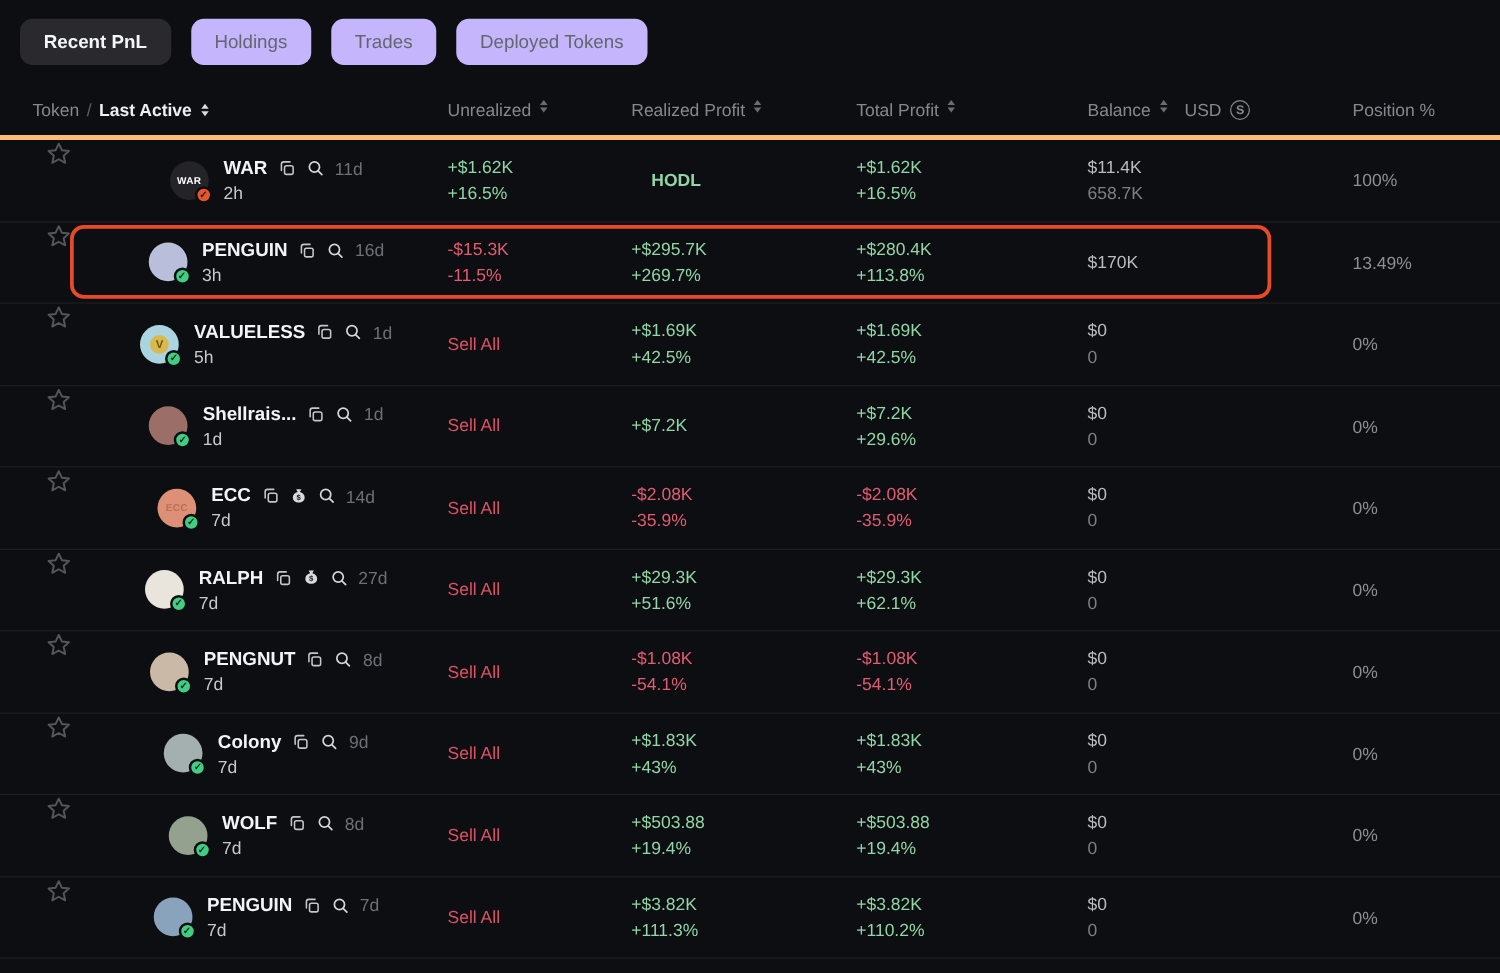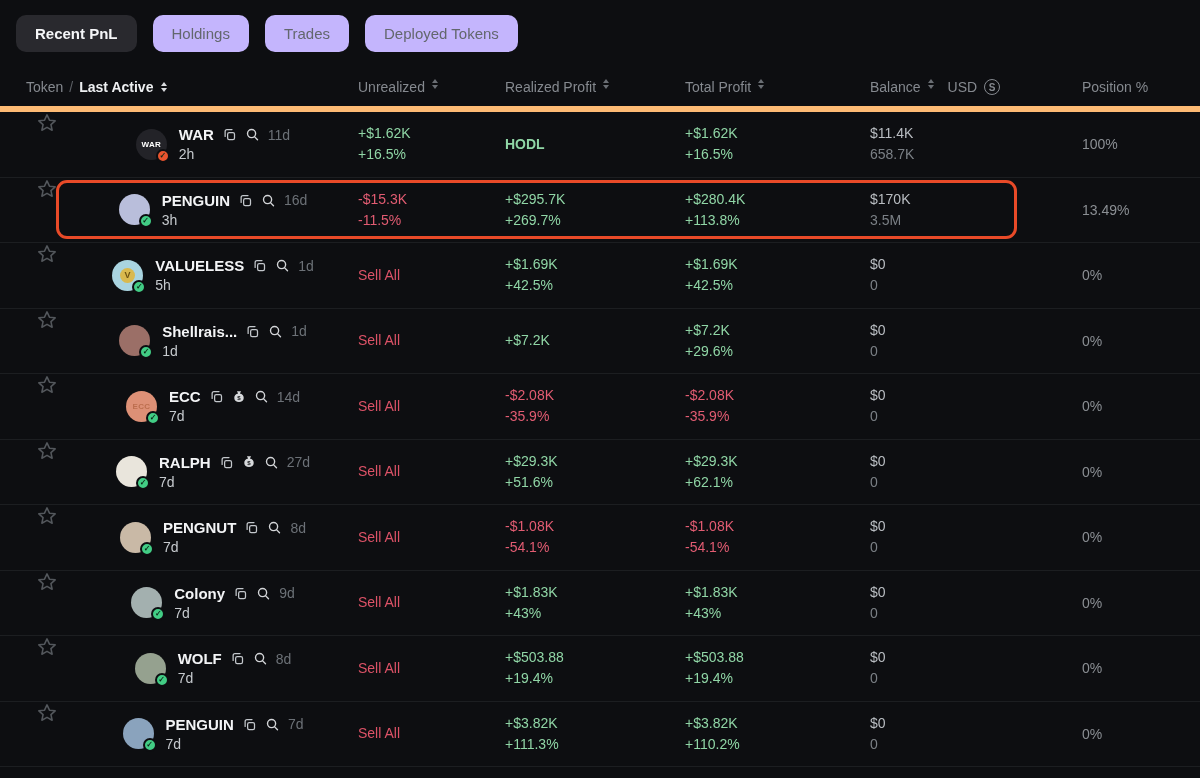--- a/index.html
+++ b/index.html
@@ -21,21 +21,21 @@
 
   
   .grid-cols {
     display:grid;
     grid-template-columns:42px 290px 147px 180px 185px 212px 1fr;
     padding-left:26px;
   }
   .thead {
     margin-top:16px; height:44px; align-items:center;
     color:#85898f; font-size:14px;
-    border-bottom:6px solid #fdba74;
+    border-bottom:4px solid #fdba74;
   }
   .h-token { grid-column:1 / 3; display:flex; align-items:center; gap:6px; }
   .h-cell  { display:flex; align-items:flex-start; gap:5px; cursor:pointer; }
   .h-strong { color:#edeff1; font-weight:700; }
   .sep { color:#5c6066; }
 
   .sort { display:inline-flex; flex-direction:column; gap:2px; margin-left:2px; }
   .sort i { display:block; width:0; height:0; border-left:3.5px solid transparent; border-right:3.5px solid transparent; }
   .sort .up   { border-bottom:4px solid #6a6e74; }
   .sort .down { border-top:4px solid #6a6e74; }
@@ -70,21 +70,21 @@
   .name-block { display:flex; flex-direction:column; gap:3px; }
   .name-line { display:flex; align-items:center; gap:8px; }
   .name { color:#f3f4f6; font-weight:700; font-size:15px; }
   .age  { color:#6c7177; font-size:14px; }
   .last { color:#c6cace; font-size:14px; }
   .icon-btn { display:inline-flex; align-items:center; cursor:pointer; }
 
   .money { line-height:21px; }
   .pos { color:var(--green,#90d6a6); }
   .neg { color:var(--red,#e25c72); }
-  .action.pos  { font-weight:700; }
+  .action.pos  { font-weight:700;margin-left:16px; }
   .action.sell { color:var(--sell,#dc5267); font-weight:400; }
 
   .balance-usd { color:#b9bdc2; line-height:21px; }
   .balance-amt { color:#7b8086; line-height:21px; }
   .position-val { color:#8b8f94; }
 
   .hl {
     position:absolute; left:56px; right:183px; top:2px; bottom:3px;
     border:3px solid var(--highlight,#e84a28); border-radius:11px;
     pointer-events:none;
@@ -243,21 +243,20 @@
 
       <span class="money auto-hide pos">+$295.7K</span>
       <span class="money auto-hide pos">+269.7%</span>
     </div>
     <div class="cell">
       <span class="money auto-hide pos">+$280.4K</span>
       <span class="money auto-hide pos">+113.8%</span>
     </div>
     <div class="cell">
       <span class="balance-usd">$170K</span>
-      <span class="balance-amt">3.5M</span>
     </div>
     <div class="cell">
       <span class="position-val">13.49%</span>
     </div>
     <div class="hl"></div>
   </div>
 
   <div class="row grid-cols">
     <div class="cell star-cell">
       <svg width="22" height="22" viewBox="0 0 24 24" fill="none" stroke="#53575c" stroke-width="1.7" stroke-linejoin="round">

